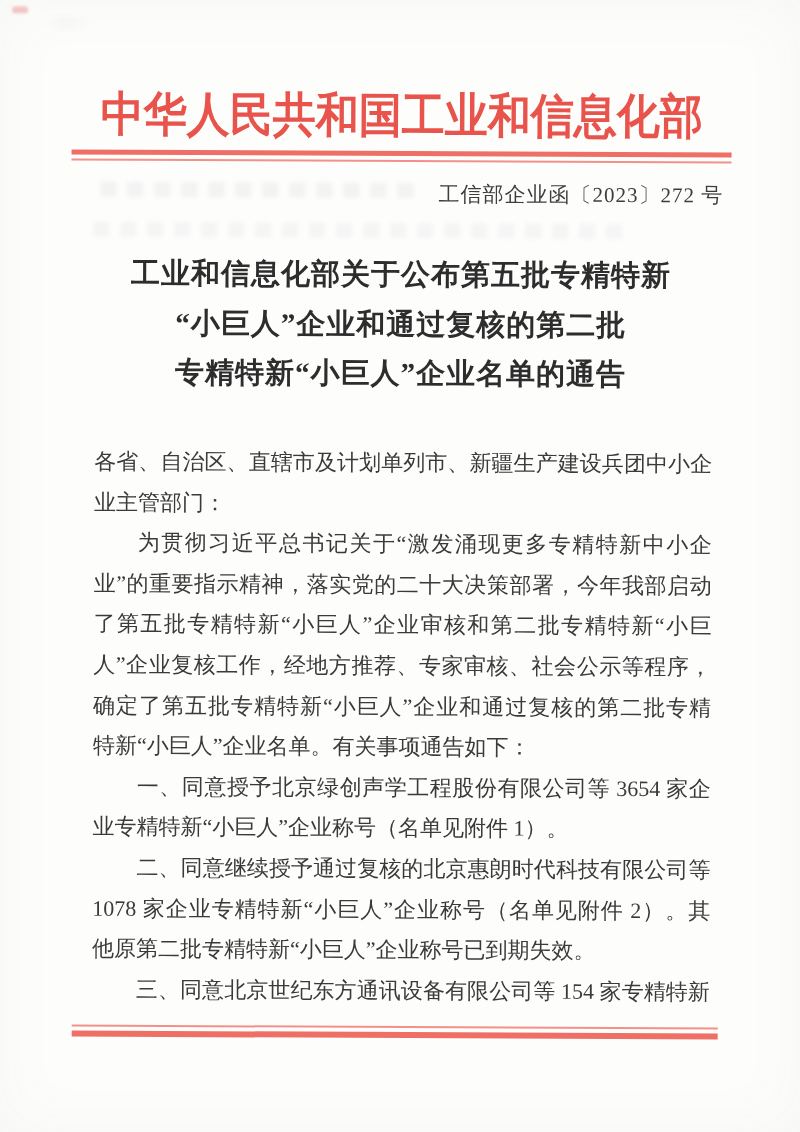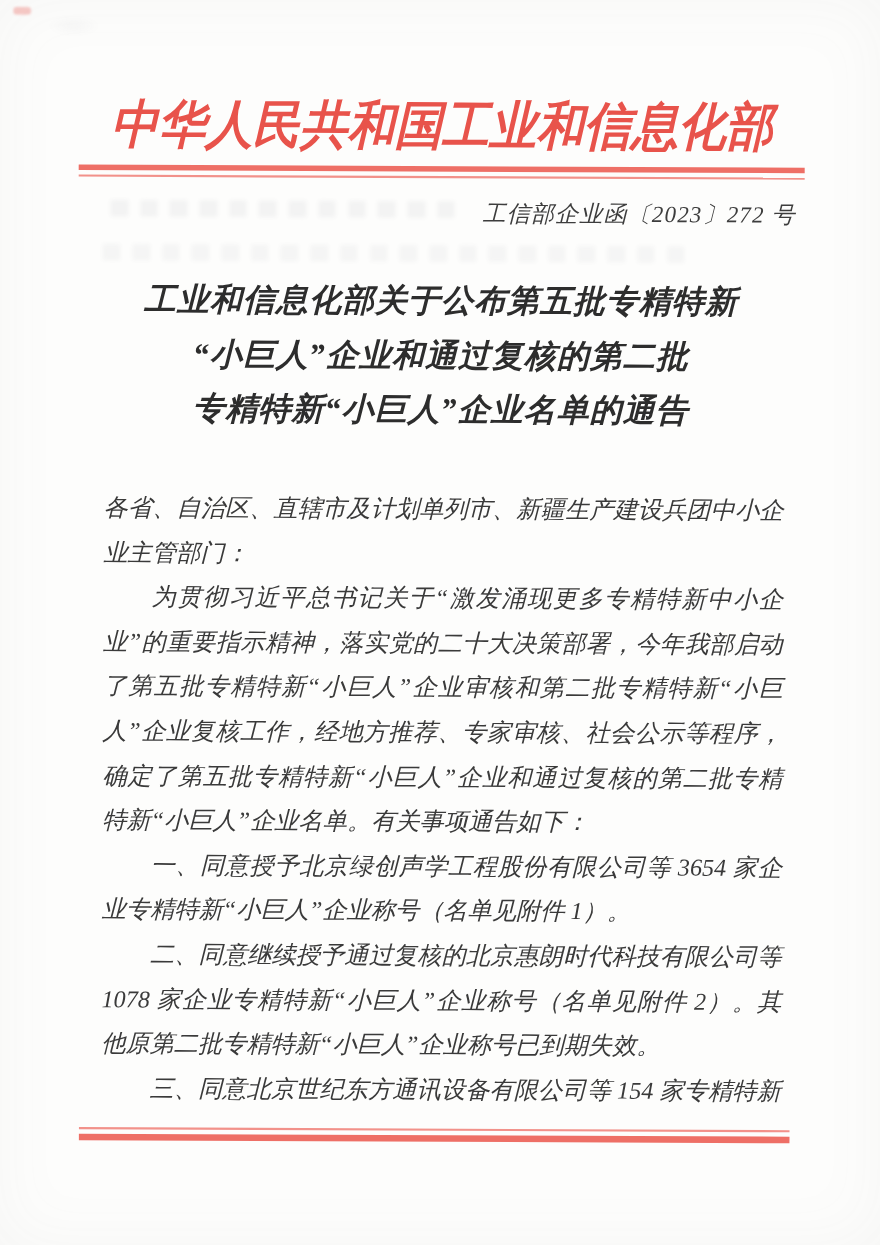--- a/index.html
+++ b/index.html
@@ -9,21 +9,20 @@
   }
   .page {
     position: relative;
     width: 800px;
     height: 1132px;
     margin: 0 auto;
     background: #fdfdfc;
     overflow: hidden;
     font-family: "Liberation Serif", "DejaVu Serif", serif;
     box-shadow: inset 0 0 60px rgba(120,120,110,0.05);
-    font-style: italic;
   }
   
   .scan-content {
     position: absolute;
     inset: 0;
     transform: rotate(0.25deg);
     transform-origin: 50% 45%;
   }
 
   .letterhead {

